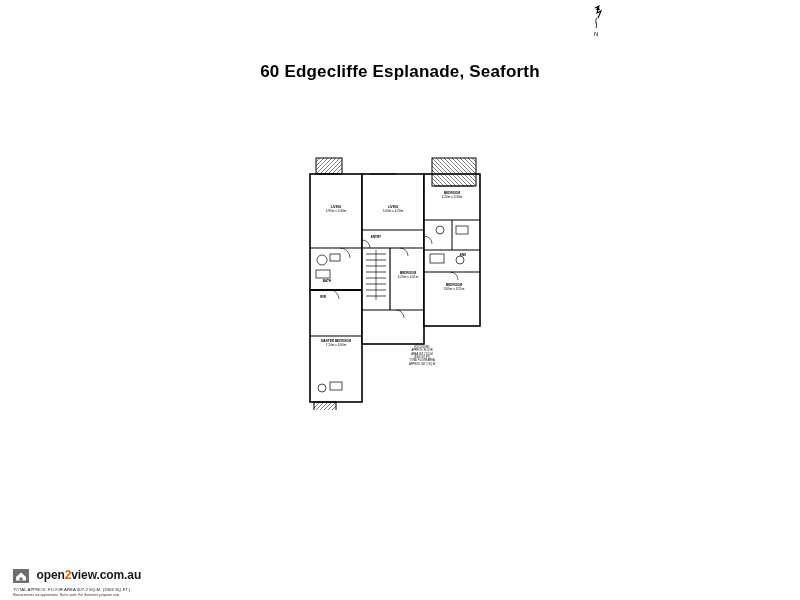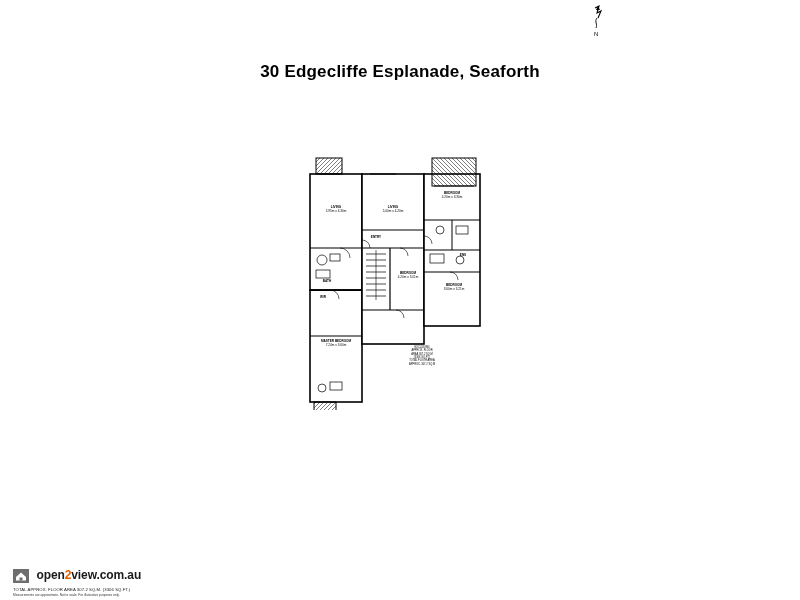--- a/index.html
+++ b/index.html
@@ -118,21 +118,21 @@
 
   <div class="north-arrow">
     <svg width="24" height="34" viewBox="0 0 24 34">
       <path d="M9 4 L13 2 L11 9 L15 7 L12 14" fill="none" stroke="#000" stroke-width="1.1"></path>
       <path d="M12 2 L14 6 L10 6 Z" fill="#000"></path>
       <path d="M11 14 C8 18 12 20 10 24" fill="none" stroke="#000" stroke-width="0.9"></path>
       <text x="8" y="32" font-size="6" font-family="Liberation Sans, sans-serif" fill="#000">N</text>
     </svg>
   </div>
 
-  <div class="plan-title">30 Edgecliffe Esplanade, Seaforth</div>
+  <div class="plan-title">60 Edgecliffe Esplanade, Seaforth</div>
 
   <div id="floorplan">
     <svg width="200" height="260" viewBox="0 0 200 260">
       <defs>
         <pattern id="hatch" width="4" height="4" patternUnits="userSpaceOnUse">
           <path d="M0,4 l4,-4 M-1,1 l2,-2 M3,5 l2,-2" stroke="#000" stroke-width="0.5"></path>
         </pattern>
         <pattern id="hatch2" width="4" height="4" patternUnits="userSpaceOnUse">
           <path d="M0,0 l4,4 M-1,3 l2,2 M3,-1 l2,2" stroke="#000" stroke-width="0.5"></path>
         </pattern>

